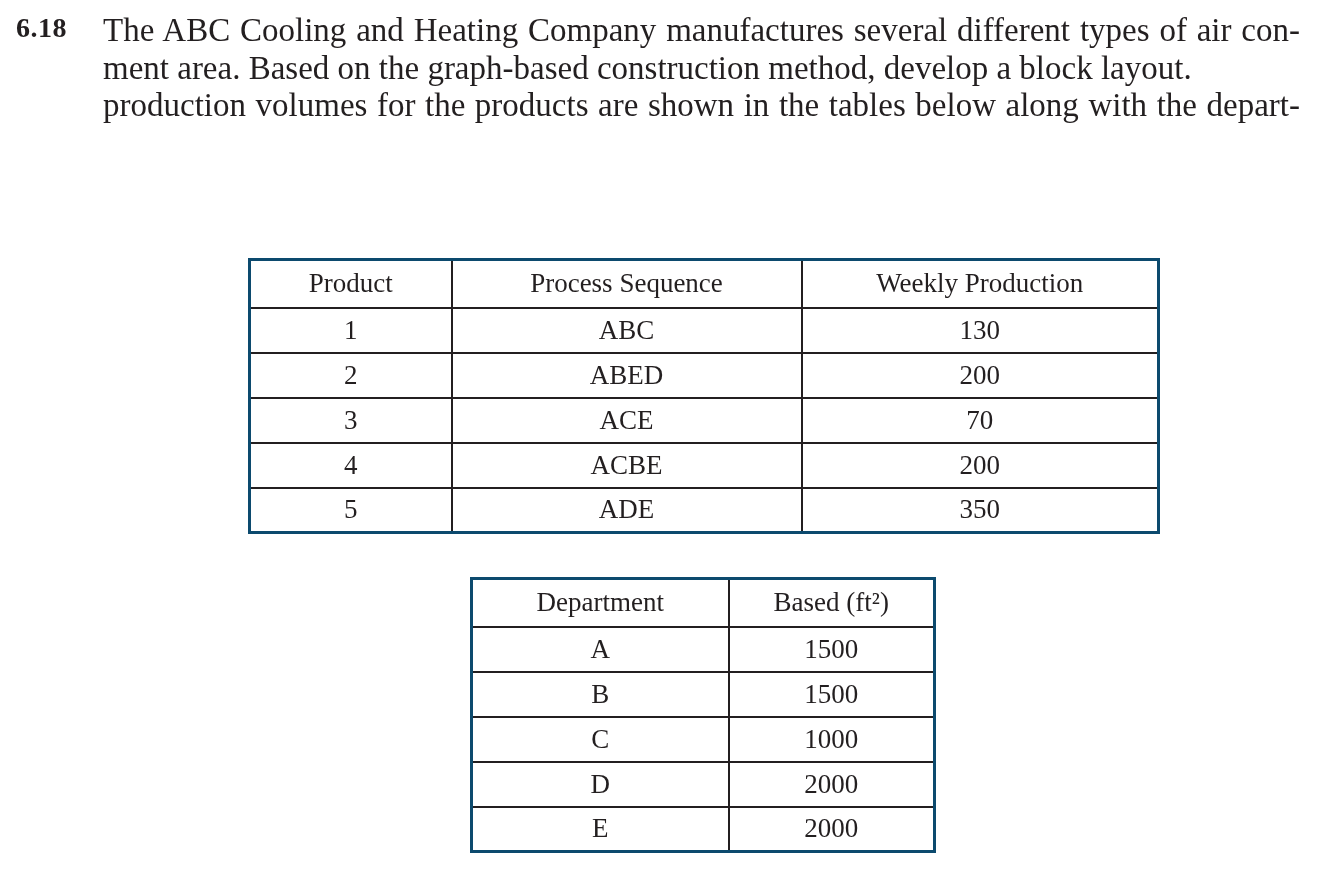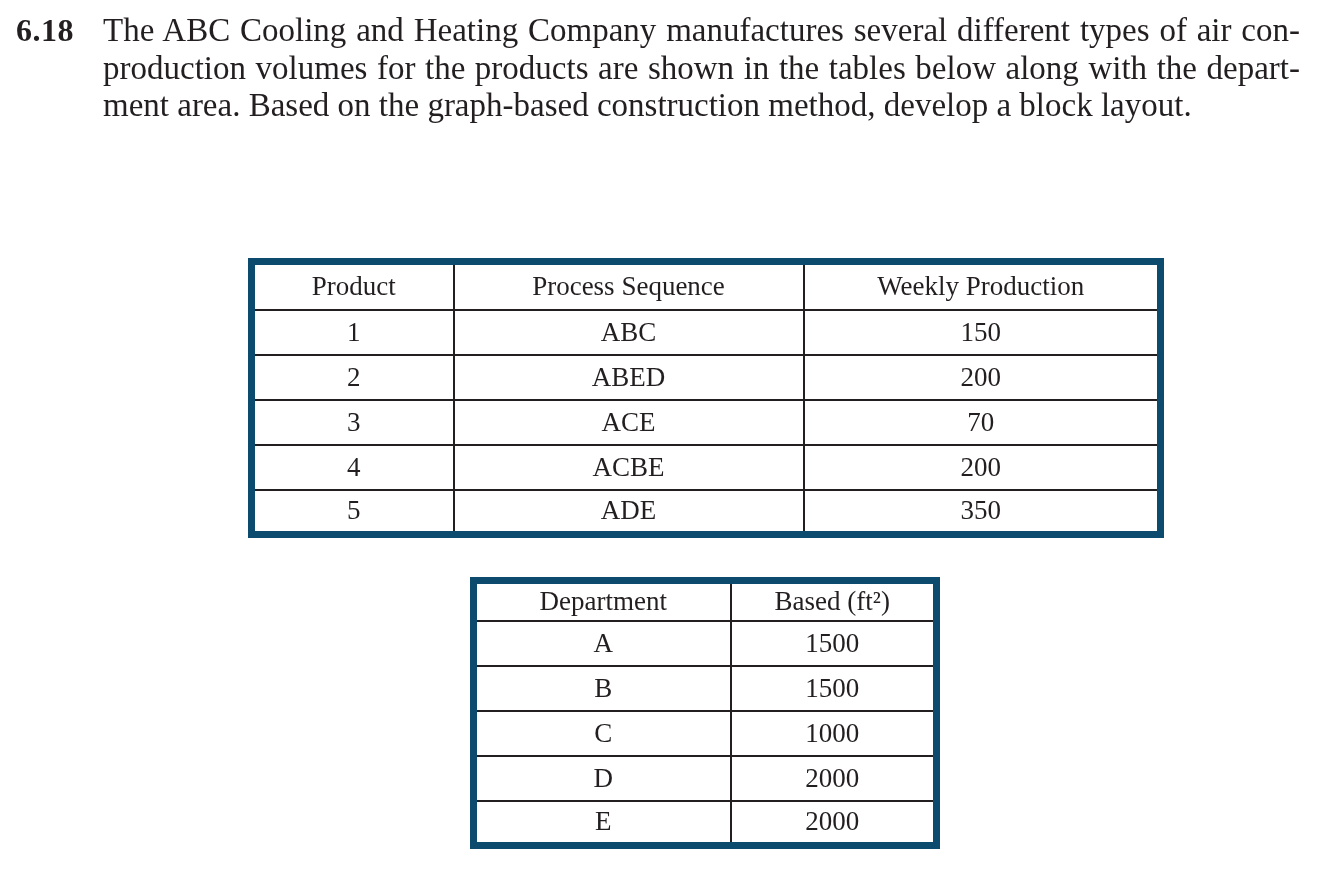--- a/index.html
+++ b/index.html
@@ -7,21 +7,21 @@
     width: 1330px; height: 880px;
     background: #ffffff;
     font-family: "Liberation Serif", serif;
     color: #231f20;
     position: relative;
     overflow: hidden;
   }
   .problem-number {
     position: absolute;
     left: 16px; top: 12px;
-    font-size: 32px;
+    font-size: 28px;
     font-weight: bold;
     letter-spacing: 0.5px;
   }
   .problem-text {
     position: absolute;
     left: 103px; top: 12px;
     width: 1197px;
     font-size: 33px;
     line-height: 37.5px;
   }
@@ -30,67 +30,67 @@
     text-align-last: justify;
   }
   .ptext-line.last {
     text-align-last: left;
   }
   table.tbl {
     position: absolute;
     border-collapse: collapse;
     table-layout: fixed;
     background: #ffffff;
-    border: 7px solid #0c4a6e;
+    border: 3px solid #0c4a6e;
   }
   table.tbl th, table.tbl td {
     border: 2px solid #231f20;
     text-align: center;
     vertical-align: middle;
     font-weight: normal;
     font-size: 27px;
     padding: 0;
     overflow: hidden;
   }
   .tbl-products { left: 248px; top: 258px; width: 909px; }
   .tbl-products th { height: 48px; }
   .tbl-products td { height: 45px; }
   .tbl-departments { left: 470px; top: 577px; width: 463px; }
-  .tbl-departments th { height: 40px; }
+  .tbl-departments th { height: 48px; }
   .tbl-departments td { height: 45px; }
 </style>
 </head>
 <body>
 
 <div class="problem-number">6.18</div>
 
 <div class="problem-text">
   <div class="ptext-line">The ABC Cooling and Heating Company manufactures several different types of air con-</div>
+  <div class="ptext-line last">ment area. Based on the graph-based construction method, develop a block layout.</div>
   <div class="ptext-line">production volumes for the products are shown in the tables below along with the depart-</div>
-  <div class="ptext-line last">ment area. Based on the graph-based construction method, develop a block layout.</div>
 </div>
 
 <table class="tbl tbl-products">
   <colgroup>
     <col style="width:202px">
     <col style="width:350px">
     <col style="width:357px">
   </colgroup>
   <thead>
     <tr>
       <th>Product</th>
       <th>Process Sequence</th>
       <th>Weekly Production</th>
     </tr>
   </thead>
   <tbody>
     <tr>
       <td>1</td>
       <td>ABC</td>
-      <td>150</td>
+      <td>130</td>
     </tr>
     <tr>
       <td>2</td>
       <td>ABED</td>
       <td>200</td>
     </tr>
     <tr>
       <td>3</td>
       <td>ACE</td>
       <td>70</td>

